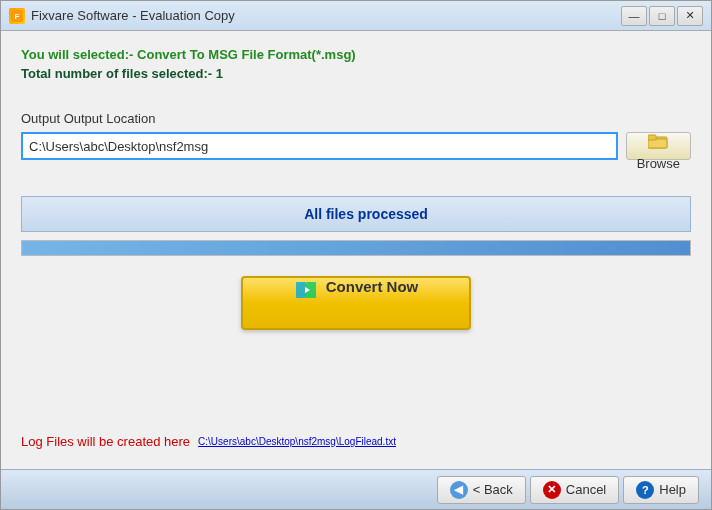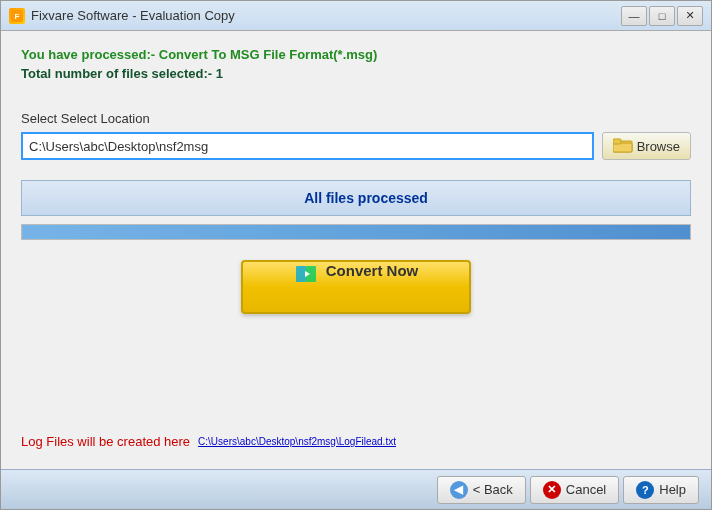--- a/index.html
+++ b/index.html
@@ -98,21 +98,21 @@
       font-size: 13px;
       color: #333;
       margin-bottom: 6px;
       font-weight: normal;
     }
 
     .input-row {
       display: flex;
       align-items: center;
       gap: 8px;
-      margin-bottom: 20px;
+      margin-bottom: 36px;
     }
 
     .path-input {
       flex: 1;
       height: 28px;
       border: 2px solid #3399ff;
       padding: 0 6px;
       font-size: 13px;
       background: white;
       color: #333;
@@ -125,20 +125,21 @@
       background: linear-gradient(to bottom, #f8f8f0, #e8e0b0);
       border: 1px solid #bbb;
       border-radius: 3px;
       cursor: pointer;
       display: flex;
       align-items: center;
       gap: 4px;
       font-size: 13px;
       color: #333;
       white-space: nowrap;
+      flex-direction: column;
     }
 
     
     .status-bar {
       background: linear-gradient(to bottom, #dde8f5, #c5d8ee);
       border: 1px solid #9ab5d0;
       height: 36px;
       display: flex;
       align-items: center;
       justify-content: center;
@@ -281,24 +282,24 @@
     </div>
     <span class="title-bar-text">Fixvare Software - Evaluation Copy</span>
     <div class="title-bar-controls">
       <button class="title-bar-btn">—</button>
       <button class="title-bar-btn">□</button>
       <button class="title-bar-btn close">✕</button>
     </div>
   </div>
 
   <div class="content">
-    <div class="info-text-1">You have processed:- Convert To MSG File Format(*.msg)</div>
+    <div class="info-text-1">You will selected:- Convert To MSG File Format(*.msg)</div>
     <div class="info-text-2">Total number of files selected:- 1</div>
 
-    <div class="section-label">Select Select Location</div>
+    <div class="section-label">Output Output Location</div>
 
     <div class="input-row">
       <input class="path-input" type="text" value="C:\Users\abc\Desktop\nsf2msg" style="">
       <button class="browse-btn">
         <span>
           <svg width="20" height="16" viewBox="0 0 20 16" class="folder-svg">
             <rect x="0" y="4" width="19" height="11" rx="1" fill="#e8c84a" stroke="#c8a020" stroke-width="1"></rect>
             <rect x="0" y="6" width="19" height="9" rx="1" fill="#f0d060" stroke="#c8a020" stroke-width="1"></rect>
             <rect x="0" y="2" width="8" height="5" rx="1" fill="#e8c84a" stroke="#c8a020" stroke-width="1"></rect>
           </svg>

